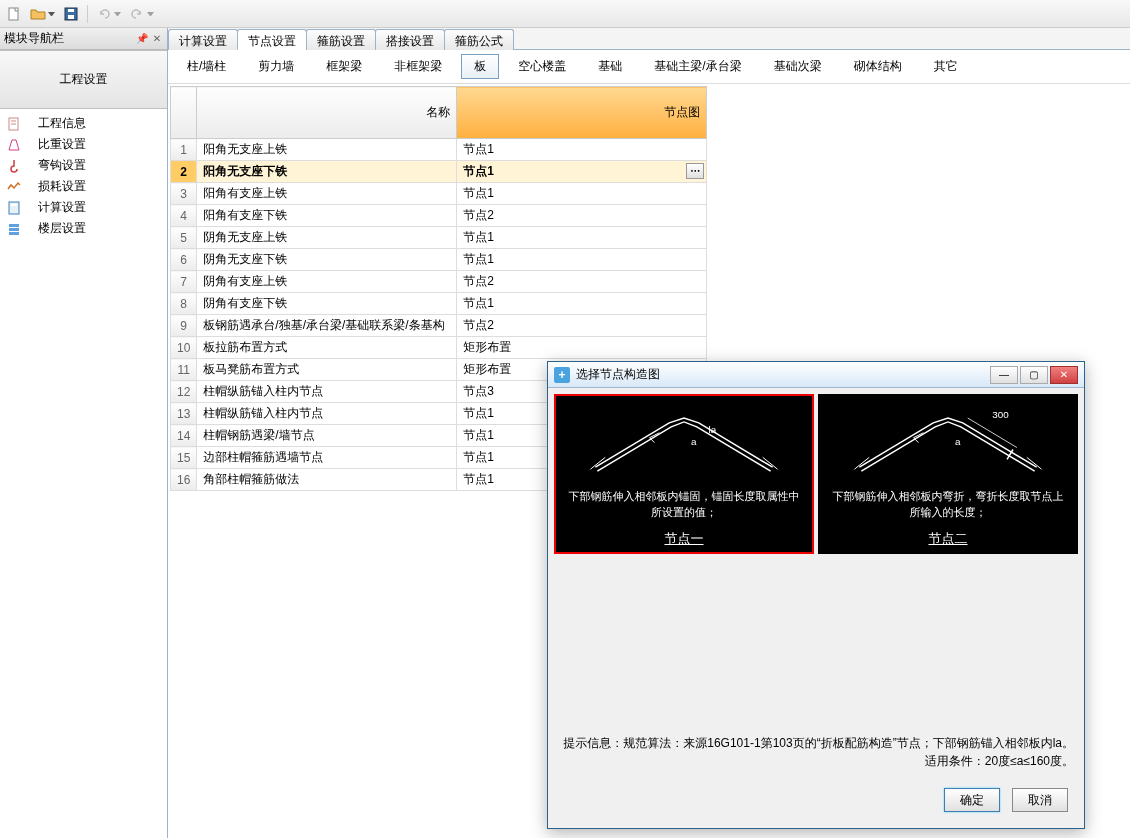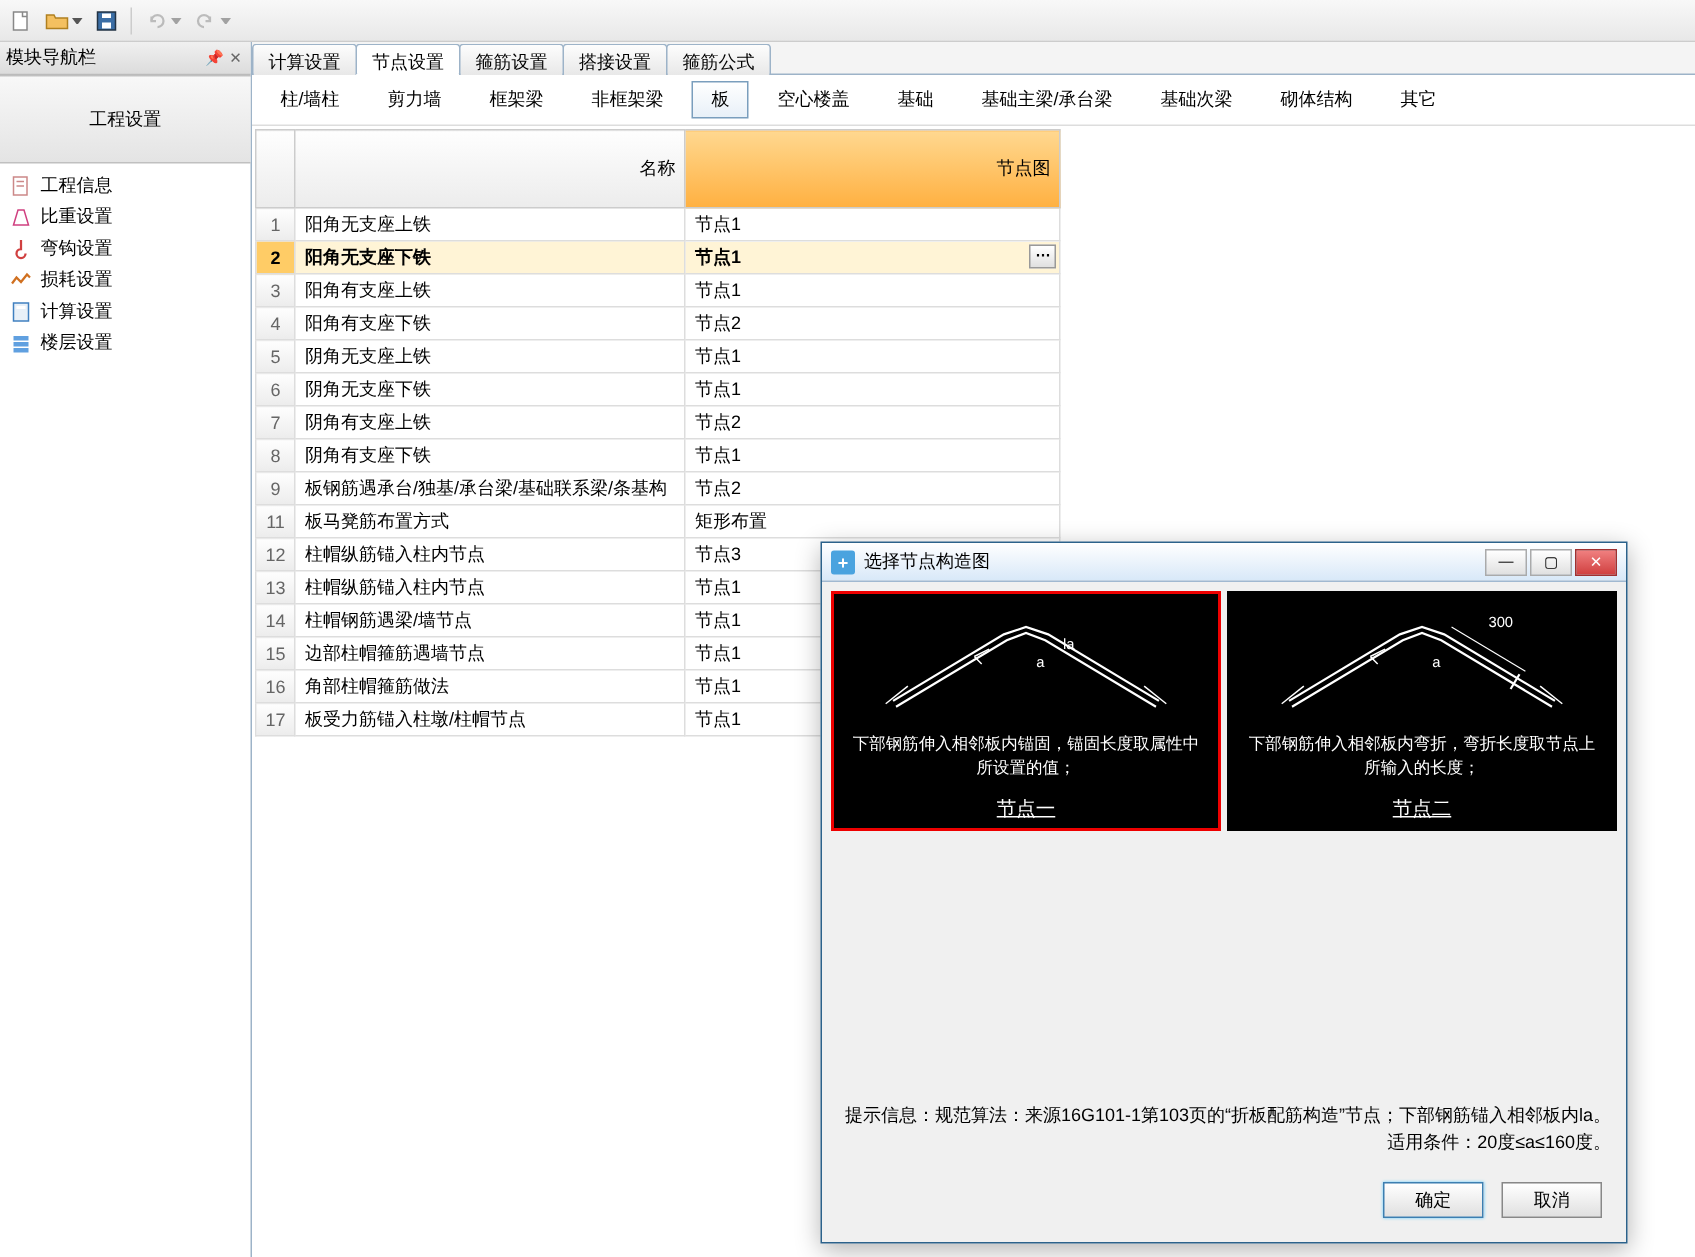--- a/index.html
+++ b/index.html
@@ -13,21 +13,21 @@
 .dropdown-arrow { width: 7px; height: 4px; border-left: 3px solid transparent; border-right: 3px solid transparent; border-top: 4px solid #555; }
 
 
 .main { display: flex; height: calc(100% - 28px); }
 .sidebar { width: 168px; border-right: 1px solid #9db3c8; background: #fff; display: flex; flex-direction: column; }
 .sidebar-title { background: linear-gradient(#f0f0f0, #dcdcdc); border-bottom: 1px solid #bbb; padding: 2px 4px; display: flex; justify-content: space-between; align-items: center; font-size: 12px; }
 .pin-close { display: flex; gap: 2px; }
 .pin-close span { width: 12px; height: 12px; font-size: 10px; color: #666; cursor: pointer; display: flex; align-items: center; justify-content: center; }
 .section-header { background: linear-gradient(#f8f8f8, #e4e4e4); border: 1px solid #c0c0c0; border-left: none; border-right: none; text-align: center; padding: 20px 0; font-size: 12px; }
 .tree { padding: 4px 2px; }
-.tree-item { display: flex; align-items: center; gap: 5px; padding: 2px 4px; cursor: pointer; }
+.tree-item { display: flex; align-items: center; gap: 16px; padding: 2px 4px; cursor: pointer; }
 .tree-icon { width: 16px; height: 16px; display: inline-block; }
 
 .content { flex: 1; display: flex; flex-direction: column; background: #fff; }
 
 
 .main-tabs { display: flex; border-bottom: 1px solid #9db3c8; background: #f4f4f4; height: 22px; }
 .main-tab { padding: 3px 10px; border: 1px solid #9db3c8; border-bottom: none; margin-right: -1px; background: linear-gradient(#fdfdfd, #e8e8e8); cursor: pointer; font-size: 12px; border-top-left-radius: 3px; border-top-right-radius: 3px; position: relative; top: 1px; }
 .main-tab.active { background: #fff; border-bottom: 1px solid #fff; }
 
 
@@ -58,21 +58,21 @@
 .dlg-btn.close { background: linear-gradient(#f08080, #d04040); color: #fff; border-color: #a03030; }
 .dlg-body { flex: 1; padding: 6px; display: flex; flex-direction: column; }
 .diagram-row { display: flex; gap: 4px; }
 .diagram-card { flex: 1; background: #000; border: 2px solid #000; height: 160px; display: flex; flex-direction: column; justify-content: flex-end; align-items: center; position: relative; color: #fff; font-size: 11px; cursor: pointer; }
 .diagram-card.selected { border: 2px solid #e00; }
 .diagram-card .caption { color: #fff; text-decoration: underline; margin: 4px 0; font-size: 13px; }
 .diagram-card .desc { color: #fff; text-align: center; font-size: 11px; padding: 0 12px; margin-bottom: 6px; line-height: 1.4; }
 .diagram-svg { flex: 1; width: 100%; }
 .dlg-hint { margin-top: auto; padding: 8px 4px; font-size: 12px; line-height: 1.5; text-align: right; }
 .dlg-footer { display: flex; justify-content: flex-end; gap: 12px; padding: 10px; }
-.dlg-footer button { width: 67px; height: 24px; border: 1px solid #888; background: linear-gradient(#fff, #e0e0e0); cursor: pointer; font-size: 12px; }
+.dlg-footer button { width: 56px; height: 24px; border: 1px solid #888; background: linear-gradient(#fff, #e0e0e0); cursor: pointer; font-size: 12px; }
 .dlg-footer button.primary { border: 1px solid #3c7fb1; box-shadow: 0 0 2px #6cf; }
 
 
 </style>
 </head>
 <body>
 
 <div class="toolbar">
   <div class="tb-btn">
     <svg class="icon" viewBox="0 0 16 16">
@@ -236,20 +236,25 @@
               <td class="rownum">8</td>
               <td class="name-col">阴角有支座下铁</td>
               <td class="node-col">节点1</td>
             </tr>
             <tr>
               <td class="rownum">9</td>
               <td class="name-col">板钢筋遇承台/独基/承台梁/基础联系梁/条基构</td>
               <td class="node-col">节点2</td>
             </tr>
             <tr>
+              <td class="rownum">10</td>
+              <td class="name-col">板拉筋布置方式</td>
+              <td class="node-col">矩形布置</td>
+            </tr>
+            <tr>
               <td class="rownum">11</td>
               <td class="name-col">板马凳筋布置方式</td>
               <td class="node-col">矩形布置</td>
             </tr>
             <tr>
               <td class="rownum">12</td>
               <td class="name-col">柱帽纵筋锚入柱内节点</td>
               <td class="node-col">节点3</td>
             </tr>
             <tr>
@@ -263,25 +268,20 @@
               <td class="node-col">节点1</td>
             </tr>
             <tr>
               <td class="rownum">15</td>
               <td class="name-col">边部柱帽箍筋遇墙节点</td>
               <td class="node-col">节点1</td>
             </tr>
             <tr>
               <td class="rownum">16</td>
               <td class="name-col">角部柱帽箍筋做法</td>
-              <td class="node-col">节点1</td>
-            </tr>
-            <tr>
-              <td class="rownum">17</td>
-              <td class="name-col">板受力筋锚入柱墩/柱帽节点</td>
               <td class="node-col">节点1</td>
             </tr>
           </tbody>
       </table>
     </div>
   </div>
 </div>
 
 <div class="dialog">
   <div class="dlg-title">

